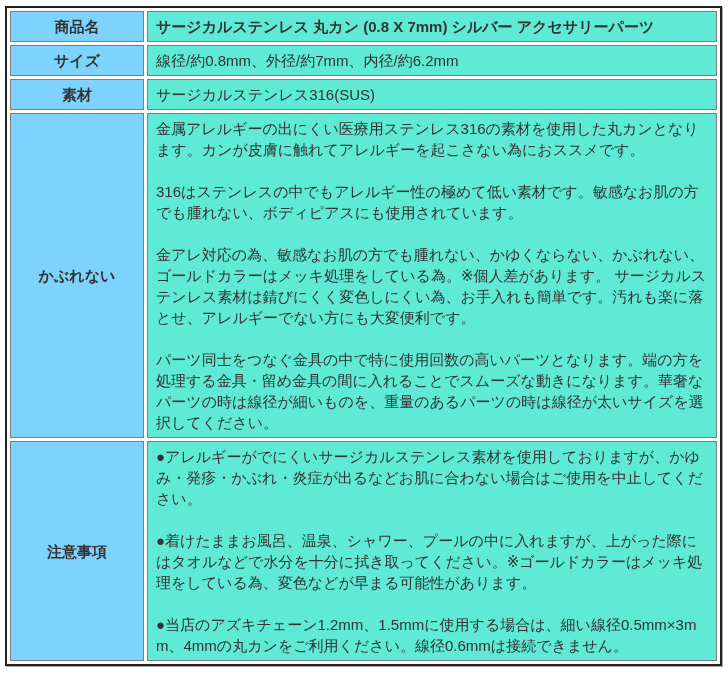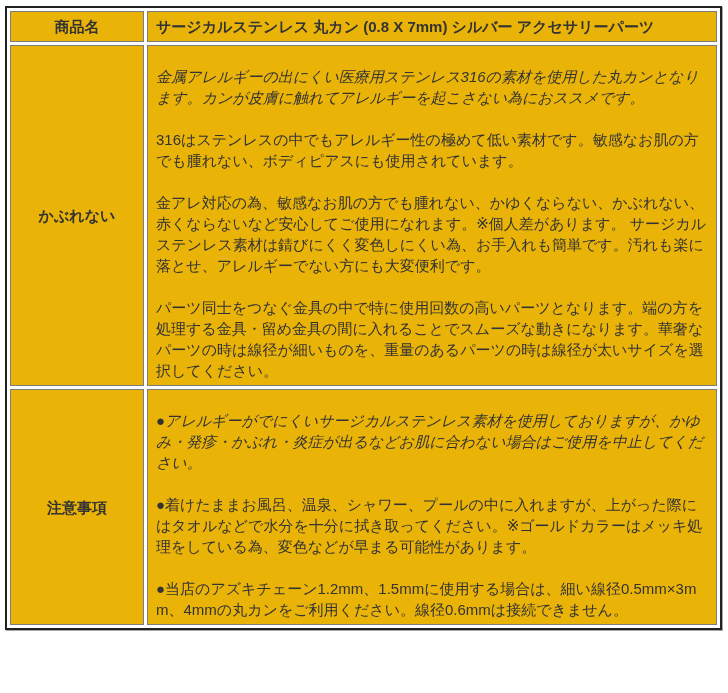--- a/index.html
+++ b/index.html
@@ -27,57 +27,65 @@
   col.c-label { width: 134px; }
   table.spec th,
   table.spec td {
     border: 1px solid #7d7d7d;
     font-size: 15px;
     line-height: 21px;
     box-sizing: border-box;
     word-break: break-all;
   }
   table.spec th {
-    background: #eab308;
+    background: #7dd3fc;
     font-weight: bold;
     text-align: center;
     vertical-align: middle;
     padding: 4px 2px;
   }
   table.spec td {
-    background: #eab308;
+    background: #5eead4;
     text-align: left;
     vertical-align: middle;
     padding: 4px 8px;
   }
   tr.short th, tr.short td { height: 30px; }
   td.value-strong { font-weight: bold; }
   td p { margin: 21px 0 0 0; }
-  td p:first-child { margin-top: 16px; font-style: italic; }
+  td p:first-child { margin-top: 0; }
 </style>
 </head>
 <body>
 
 <div class="page">
   <table class="spec">
     <colgroup>
       <col class="c-label">
       <col class="c-value">
     </colgroup>
     <tbody>
       <tr class="short">
         <th>商品名</th>
         <td class="value-strong">サージカルステンレス 丸カン (0.8 X 7mm) シルバー アクセサリーパーツ</td>
       </tr>
+      <tr class="short">
+        <th>サイズ</th>
+        <td>線径/約0.8mm、外径/約7mm、内径/約6.2mm</td>
+      </tr>
+      <tr class="short">
+        <th>素材</th>
+        <td>サージカルステンレス316(SUS)</td>
+      </tr>
       <tr>
         <th>かぶれない</th>
         <td>
           <p>金属アレルギーの出にくい医療用ステンレス316の素材を使用した丸カンとなります。カンが皮膚に触れてアレルギーを起こさない為におススメです。</p>
           <p>316はステンレスの中でもアレルギー性の極めて低い素材です。敏感なお肌の方でも腫れない、ボディピアスにも使用されています。</p>
-          <p>金アレ対応の為、敏感なお肌の方でも腫れない、かゆくならない、かぶれない、赤くならないなど安心してご使用になれます。※個人差があります。 サージカルステンレス素材は錆びにくく変色しにくい為、お手入れも簡単です。汚れも楽に落とせ、アレルギーでない方にも大変便利です。</p>
+          <p>金アレ対応の為、敏感なお肌の方でも腫れない、かゆくならない、かぶれない、ゴールドカラーはメッキ処理をしている為。※個人差があります。 サージカルステンレス素材は錆びにくく変色しにくい為、お手入れも簡単です。汚れも楽に落とせ、アレルギーでない方にも大変便利です。</p>
           <p>パーツ同士をつなぐ金具の中で特に使用回数の高いパーツとなります。端の方を処理する金具・留め金具の間に入れることでスムーズな動きになります。華奢なパーツの時は線径が細いものを、重量のあるパーツの時は線径が太いサイズを選択してください。</p>
         </td>
       </tr>
       <tr>
         <th>注意事項</th>
         <td>
           <p>●アレルギーがでにくいサージカルステンレス素材を使用しておりますが、かゆみ・発疹・かぶれ・炎症が出るなどお肌に合わない場合はご使用を中止してください。</p>
           <p>●着けたままお風呂、温泉、シャワー、プールの中に入れますが、上がった際にはタオルなどで水分を十分に拭き取ってください。※ゴールドカラーはメッキ処理をしている為、変色などが早まる可能性があります。</p>
           <p>●当店のアズキチェーン1.2mm、1.5mmに使用する場合は、細い線径0.5mm×3mm、4mmの丸カンをご利用ください。線径0.6mmは接続できません。</p>
         </td>

